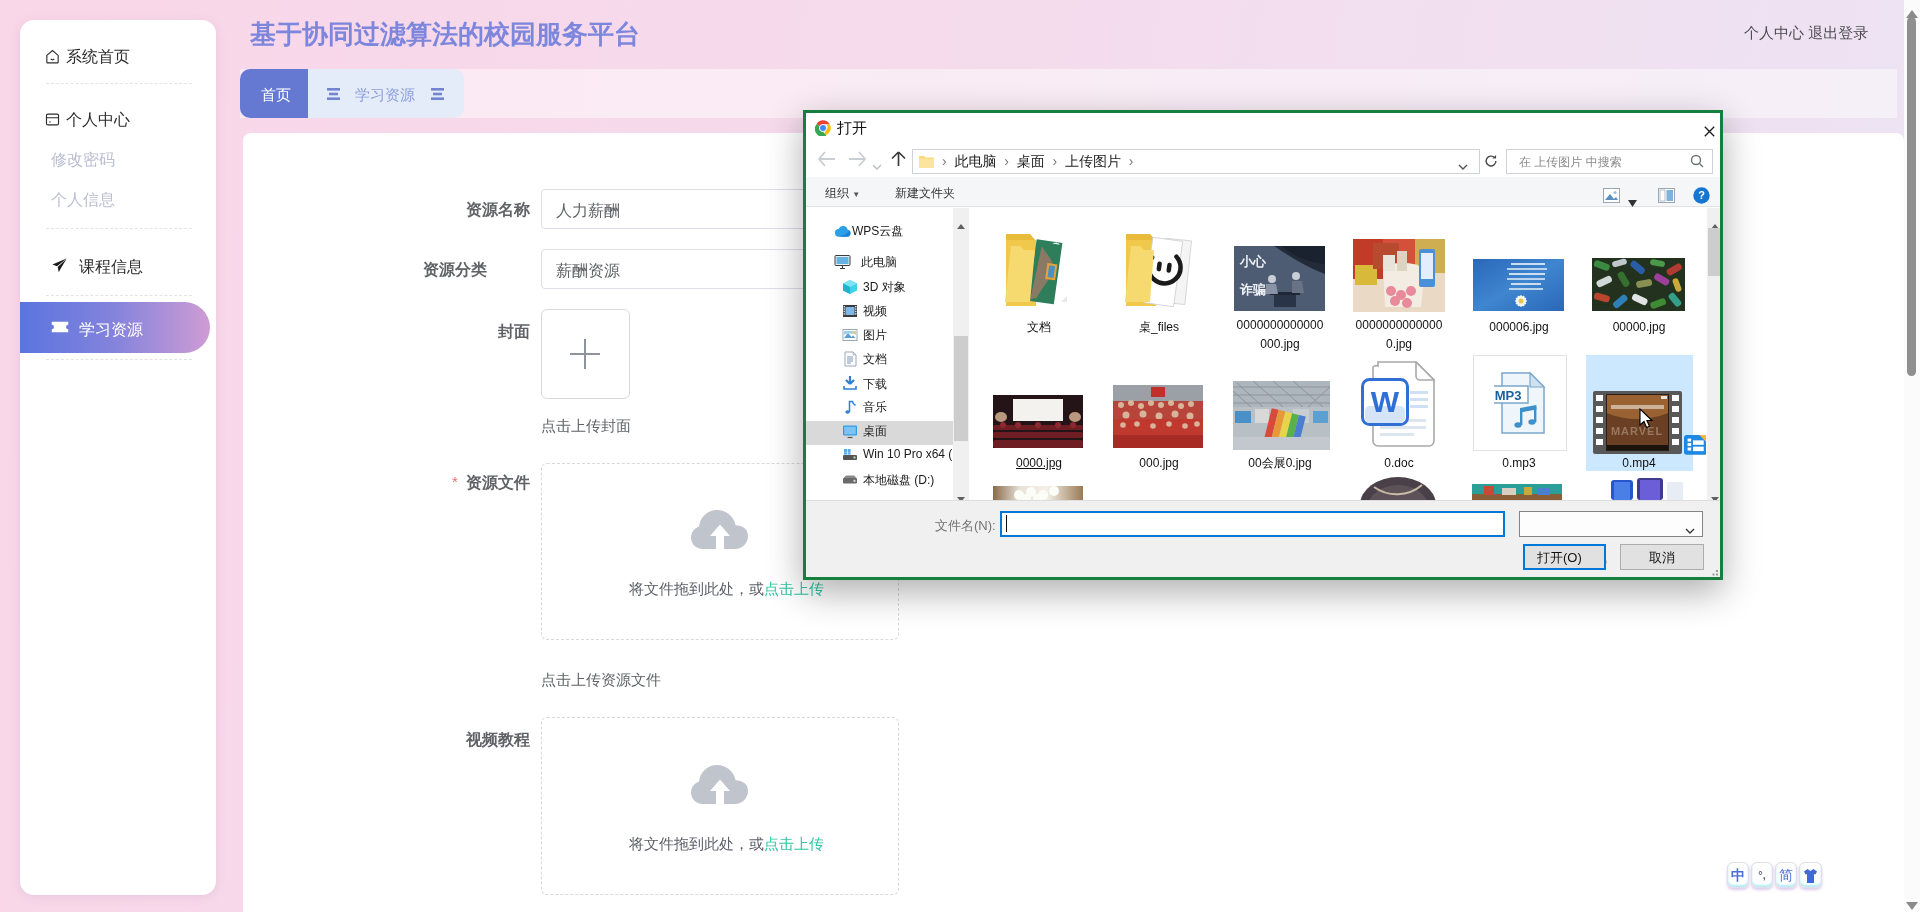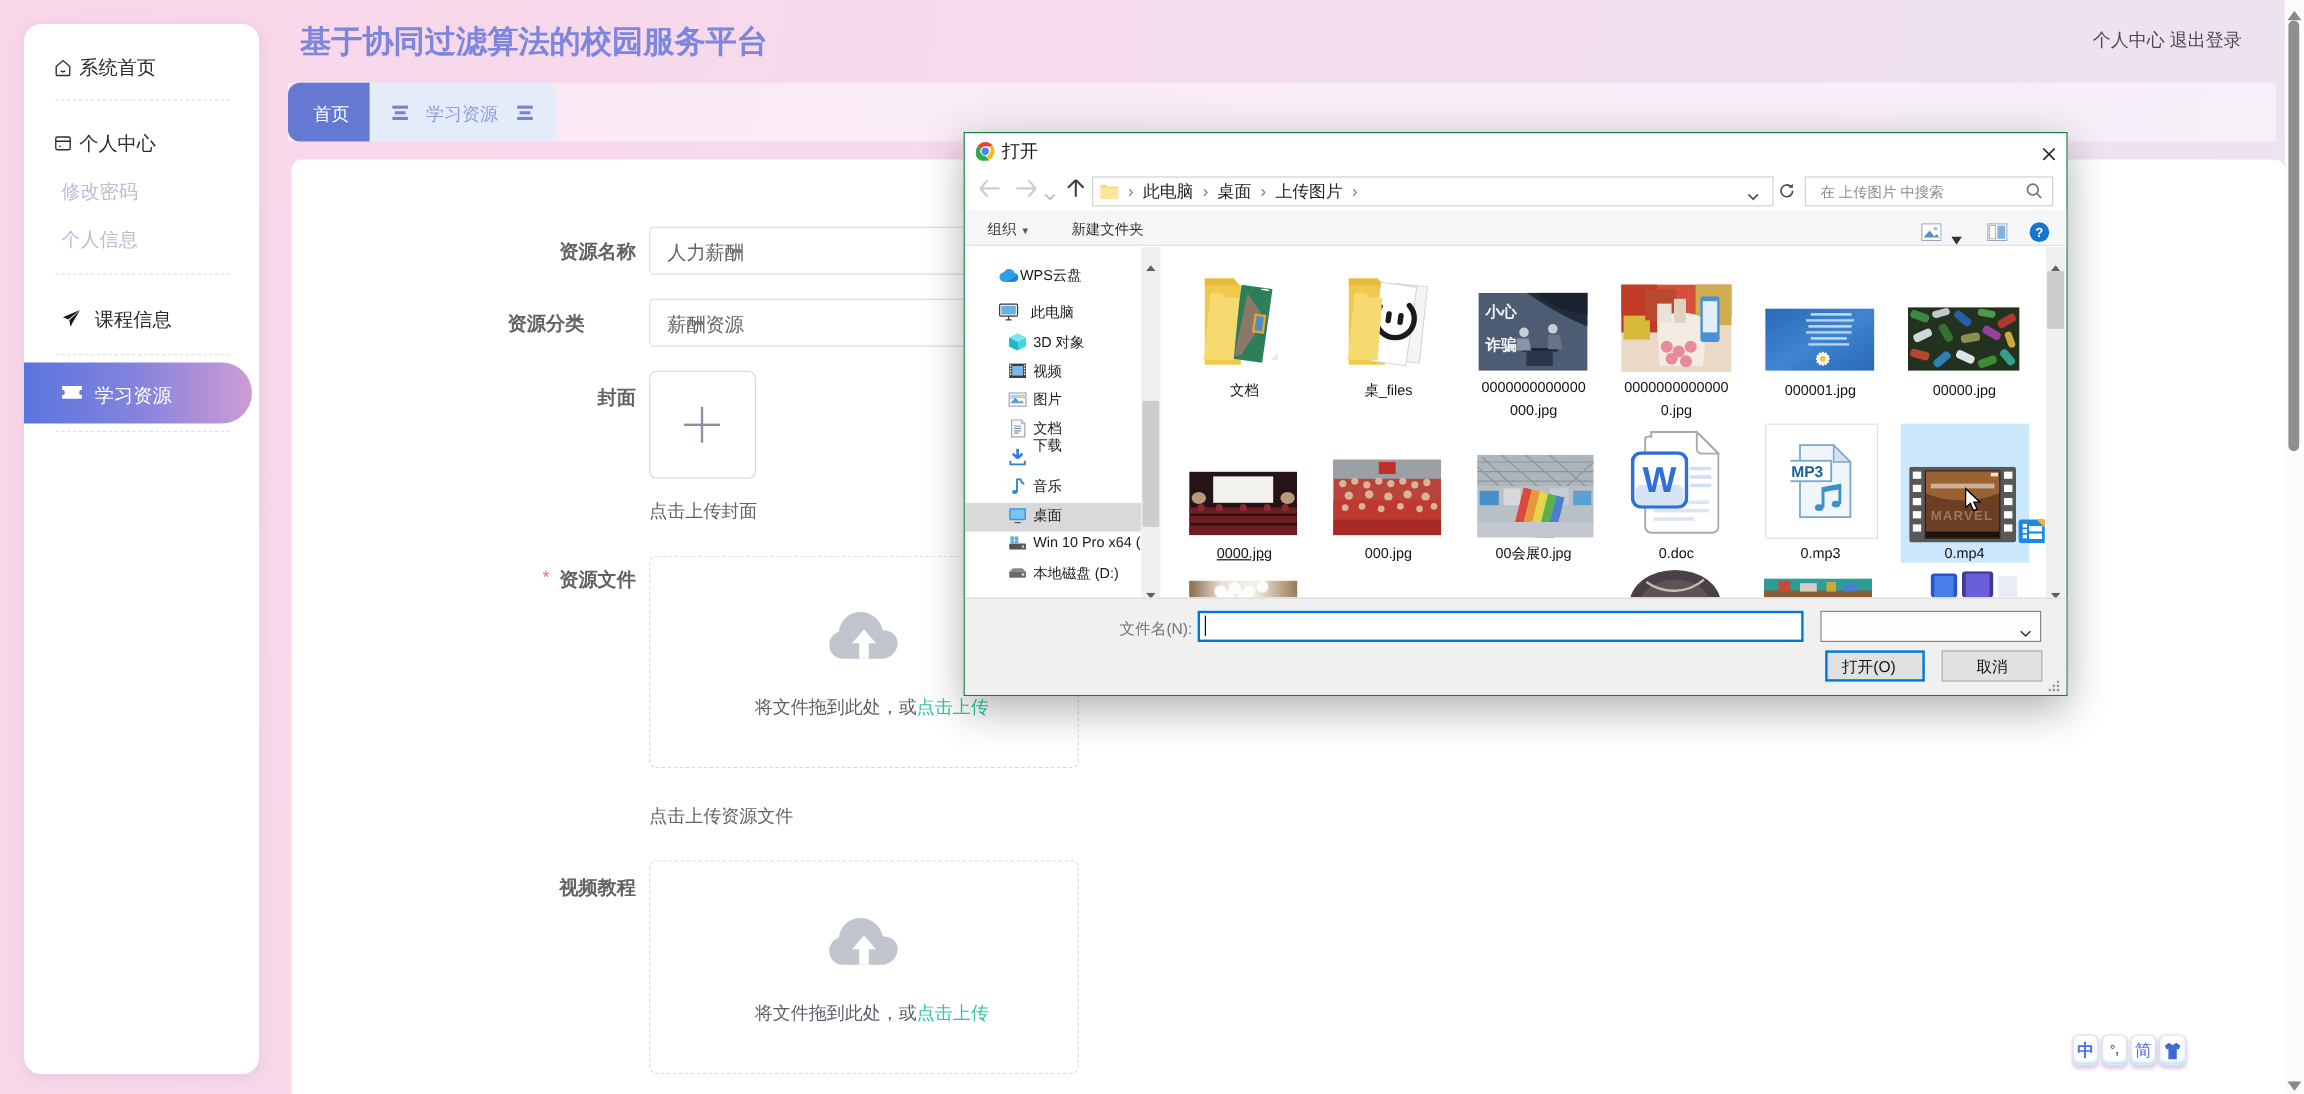--- a/index.html
+++ b/index.html
@@ -90,21 +90,21 @@
 <div class="abs" style="left:541px;top:671px;font-size:15px;color:#606266;">点击上传资源文件</div>
 
 <div class="abs" style="left:380px;top:730px;width:150px;text-align:right;font-size:16px;font-weight:700;color:#606266;">视频教程</div>
 <div class="abs" style="left:541px;top:717px;width:358px;height:178px;background:#fff;border:1px dashed #d9d9d9;border-radius:6px;"></div>
 <div class="abs" style="left:691px;top:763px;"><svg width="58" height="44" viewBox="0 0 58 44" fill="#c0c4cc">
       <path d="M44.6 17.3C42.8 7.5 34.2 2 26 2 16.6 2 8.9 9.2 8.1 18.4 3.4 19.9 0 24.3 0 29.5 0 35.9 5.2 41 11.6 41h32.2C51.1 41 57 35.1 57 27.9c0-6.9-5.5-10.3-12.4-10.6z"></path>
       <path d="M29 16.5 19 28h6v13h8V28h6z" fill="#fff"></path>
     </svg></div>
 <div class="abs" style="left:629px;top:835px;font-size:15px;color:#5a5e66;">将文件拖到此处，或<span style="color:#2dc5a2;">点击上传</span></div>
 
-<div id="dialog" class="abs" style="left:803px;top:110px;width:920px;height:470px;background:#fff;border:1px solid #15803d;box-shadow:0 12px 34px rgba(0,0,0,.32);overflow:hidden;">
+<div id="dialog" class="abs" style="left:803px;top:110px;width:920px;height:470px;background:#fff;border:3px solid #15803d;box-shadow:0 12px 34px rgba(0,0,0,.32);overflow:hidden;">
 
   <div class="abs" style="left:9px;top:7px;"><svg width="16" height="16" viewBox="0 0 48 48">
         <circle cx="24" cy="24" r="23" fill="#fff"></circle>
         <path d="M24 1a23 23 0 0 1 20 11.5H24A11.5 11.5 0 0 0 14 18L4.5 13A23 23 0 0 1 24 1z" fill="#ea4335"></path>
         <path d="M44 12.5a23 23 0 0 1-20 34.5l10-17.5a11.5 11.5 0 0 0 0-17z" fill="#fbbc05"></path>
         <path d="M4.5 13 14 18a11.5 11.5 0 0 0 10 17.5L34 47A23 23 0 0 1 4.5 13z" fill="#34a853"></path>
         <circle cx="24" cy="24" r="10.5" fill="#4285f4" stroke="#fff" stroke-width="2.5"></circle>
       </svg></div>
   <div class="abs" style="left:31px;top:6px;font-size:15px;color:#111;">打开</div>
   <div class="abs" style="left:898px;top:10px;"><svg width="11" height="11" viewBox="0 0 11 11">
@@ -212,21 +212,21 @@
           <path d="M11 1l3 3h-3z" fill="#d8e2ec" stroke="#9aa7b5" stroke-width=".6"></path>
           <g stroke="#7a96b5">
             <path d="M5 6h6M5 8h6M5 10h6M5 12h4"></path>
           </g>
         </svg></div>
     <div class="abs" style="left:57px;top:143px;">文档</div>
     <div class="abs" style="left:36px;top:167px;"><svg width="16" height="16" viewBox="0 0 16 16">
           <path d="M8 1v8M8 9 4 5M8 9l4-4" stroke="#2f7fd6" stroke-width="2.2" fill="none"></path>
           <path d="M2 11v3h12v-3" stroke="#2f7fd6" stroke-width="1.6" fill="none"></path>
         </svg></div>
-    <div class="abs" style="left:57px;top:157px;">下载</div>
+    <div class="abs" style="left:57px;top:168px;">下载</div>
     <div class="abs" style="left:36px;top:191px;"><svg width="16" height="16" viewBox="0 0 16 16">
           <path d="M7.5 13V2.5l3 0c0 2 1.5 2.5 3 4" stroke="#2f7fd6" stroke-width="1.5" fill="none"></path>
           <ellipse cx="5.6" cy="13" rx="2.2" ry="1.7" fill="#2f7fd6"></ellipse>
         </svg></div>
     <div class="abs" style="left:57px;top:191px;">音乐</div>
     <div class="abs" style="left:36px;top:215px;"><svg width="16" height="16" viewBox="0 0 16 16">
           <rect x="1" y="2.5" width="14" height="10" rx="1" fill="#2e9be8"></rect>
           <rect x="2.2" y="3.7" width="11.6" height="7.6" fill="#7cc3f2"></rect>
           <path d="M5.5 14.5h5" stroke="#555" stroke-width="1.2"></path>
         </svg></div>
@@ -373,21 +373,21 @@
             <rect x="40" y="38" width="16" height="7" rx="3" fill="#e0e2e4" transform="rotate(25 48 41)"></rect>
             <rect x="58" y="42" width="16" height="7" rx="3" fill="#3f8a35" transform="rotate(-20 66 45)"></rect>
             <rect x="76" y="38" width="15" height="7" rx="3" fill="#35a08a" transform="rotate(50 83 41)"></rect>
           </g>
         </svg></div>
 
     <div class="lb" style="left:10px;top:110px;">文档</div>
     <div class="lb" style="left:130px;top:110px;">桌_files</div>
     <div class="lb" style="left:251px;top:108px;">0000000000000<br>000.jpg</div>
     <div class="lb" style="left:370px;top:108px;">0000000000000<br>0.jpg</div>
-    <div class="lb" style="left:490px;top:110px;">000001.jpg</div>
+    <div class="lb" style="left:490px;top:110px;">000006.jpg</div>
     <div class="lb" style="left:610px;top:110px;">00000.jpg</div>
 
     <div class="abs" style="left:24px;top:187px;"><svg width="90" height="53" viewBox="0 0 90 53">
           <rect width="90" height="53" fill="#241317"></rect>
           <rect x="20" y="4" width="50" height="22" fill="#f4f2ee"></rect>
           <ellipse cx="8" cy="22" rx="6" ry="5" fill="#caa98a" opacity=".9"></ellipse>
           <ellipse cx="82" cy="22" rx="6" ry="5" fill="#caa98a" opacity=".9"></ellipse>
           <g fill="#6e1d22">
             <rect x="0" y="30" width="90" height="5" rx="2"></rect>
             <rect x="0" y="37" width="90" height="6" rx="2"></rect>

